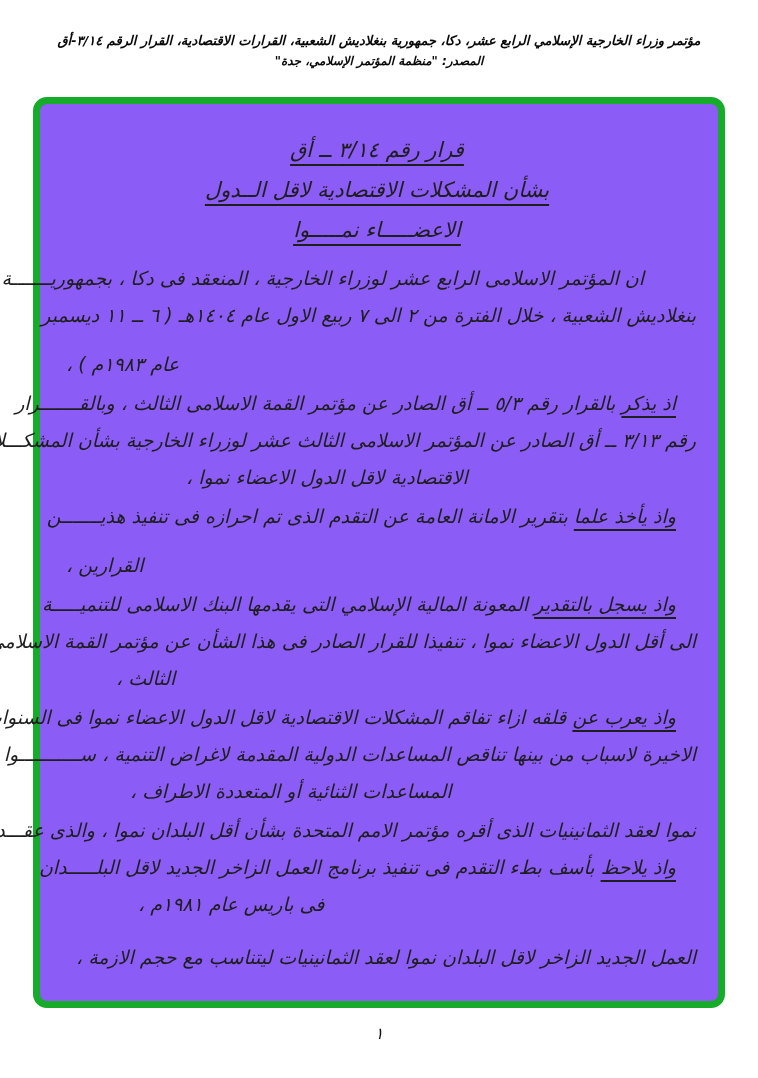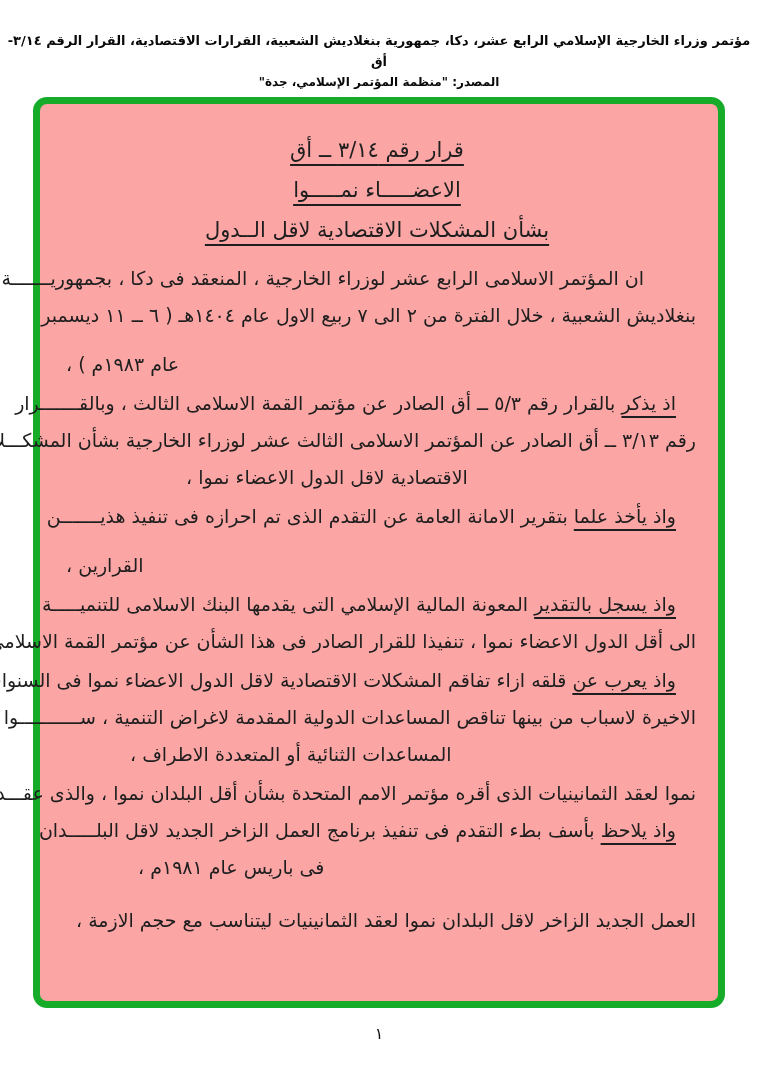--- a/index.html
+++ b/index.html
@@ -1,27 +1,27 @@
 <!DOCTYPE html>
 <html lang="ar"><head>
 <meta charset="utf-8">
 <style>
   html,body{margin:0;padding:0;background:#ffffff;}
   body{width:758px;height:1078px;overflow:hidden;
        font-family:"DejaVu Sans",sans-serif;color:#1e1e1e;}
-  .page{position:relative;width:758px;height:1078px;background:#ffffff;}
+  .page{position:relative;width:758px;height:1078px;background:#ffffff;font-style:italic;}
 
   
   .hdr{position:absolute;top:30px;left:0;width:758px;text-align:center;direction:rtl;}
   .hdr-l1{font-size:13px;font-weight:bold;line-height:21px;color:#090909;}
   .hdr-l2{font-size:12px;font-weight:bold;line-height:20px;color:#090909;}
 
   
   .frame{position:absolute;top:97px;left:33px;width:678px;height:897px;
-         border:7px solid #16ab29;border-radius:14px;background:#fca5a5;}
+         border:7px solid #16ab29;border-radius:14px;background:#8b5cf6;}
 
   .content{position:absolute;top:0;left:0;right:0;direction:rtl;
            padding:26px 22px 0 18px;}
 
   .title-block{text-align:center;margin-bottom:10px;}
   .t-line{font-size:21px;line-height:40px;white-space:nowrap;}
   .t-line span{text-decoration:underline;text-underline-offset:7px;
                text-decoration-thickness:1.5px;}
 
   .para{margin-bottom:2px;}
@@ -50,22 +50,22 @@
   <div class="hdr">
     <div class="hdr-l1">مؤتمر وزراء الخارجية الإسلامي الرابع عشر، دكا، جمهورية بنغلاديش الشعبية، القرارات الاقتصادية، القرار الرقم ٣/١٤-أق</div>
     <div class="hdr-l2">المصدر: "منظمة المؤتمر الإسلامي، جدة"</div>
   </div>
 
   <div class="frame">
     <div class="content">
 
       <div class="title-block">
         <div class="t-line"><span>قرار رقم ٣/١٤ ــ أق</span></div>
+        <div class="t-line"><span>بشأن المشكلات الاقتصادية لاقل الــدول</span></div>
         <div class="t-line"><span>الاعضـــــاء نمـــــوا</span></div>
-        <div class="t-line"><span>بشأن المشكلات الاقتصادية لاقل الــدول</span></div>
       </div>
 
       <div class="para">
         <div class="bline ind52"><span class="lead"></span><span>ان المؤتمر الاسلامى الرابع عشر لوزراء الخارجية ، المنعقد فى دكا ، بجمهوريـــــــة</span></div>
         <div class="bline">بنغلاديش الشعبية ، خلال الفترة من ٢ الى ٧ ربيع الاول عام ١٤٠٤هـ ( ٦ ــ ١١ ديسمبر</div>
         <div class="bline cont pl8">عام ١٩٨٣م ) ،</div>
       </div>
 
       <div class="para">
         <div class="bline ind20"><span class="lead">اذ يذكر</span><span> بالقرار رقم ٥/٣ ــ أق الصادر عن مؤتمر القمة الاسلامى الثالث ، وبالقـــــــرار</span></div>
@@ -74,20 +74,21 @@
       </div>
 
       <div class="para">
         <div class="bline ind20"><span class="lead">واذ يأخذ علما</span><span> بتقرير الامانة العامة عن التقدم الذى تم احرازه فى تنفيذ هذيـــــــن</span></div>
         <div class="bline cont pl8">القرارين ،</div>
       </div>
 
       <div class="para">
         <div class="bline ind20"><span class="lead">واذ يسجل بالتقدير</span><span> المعونة المالية الإسلامي التى يقدمها البنك الاسلامى للتنميـــــة</span></div>
         <div class="bline">الى أقل الدول الاعضاء نموا ، تنفيذا للقرار الصادر فى هذا الشأن عن مؤتمر القمة الاسلامى</div>
+        <div class="bline cont pl58">الثالث ،</div>
       </div>
 
       <div class="para">
         <div class="bline ind20"><span class="lead">واذ يعرب عن</span><span> قلقه ازاء تفاقم المشكلات الاقتصادية لاقل الدول الاعضاء نموا فى السنوات</span></div>
         <div class="bline">الاخيرة لاسباب من بينها تناقص المساعدات الدولية المقدمة لاغراض التنمية ، ســـــــــــوا</div>
         <div class="bline cont pl72">المساعدات الثنائية أو المتعددة الاطراف ،</div>
       </div>
 
       <div class="para">
         <div class="bline">نموا لعقد الثمانينيات الذى أقره مؤتمر الامم المتحدة بشأن أقل البلدان نموا ، والذى عقـــد</div>

